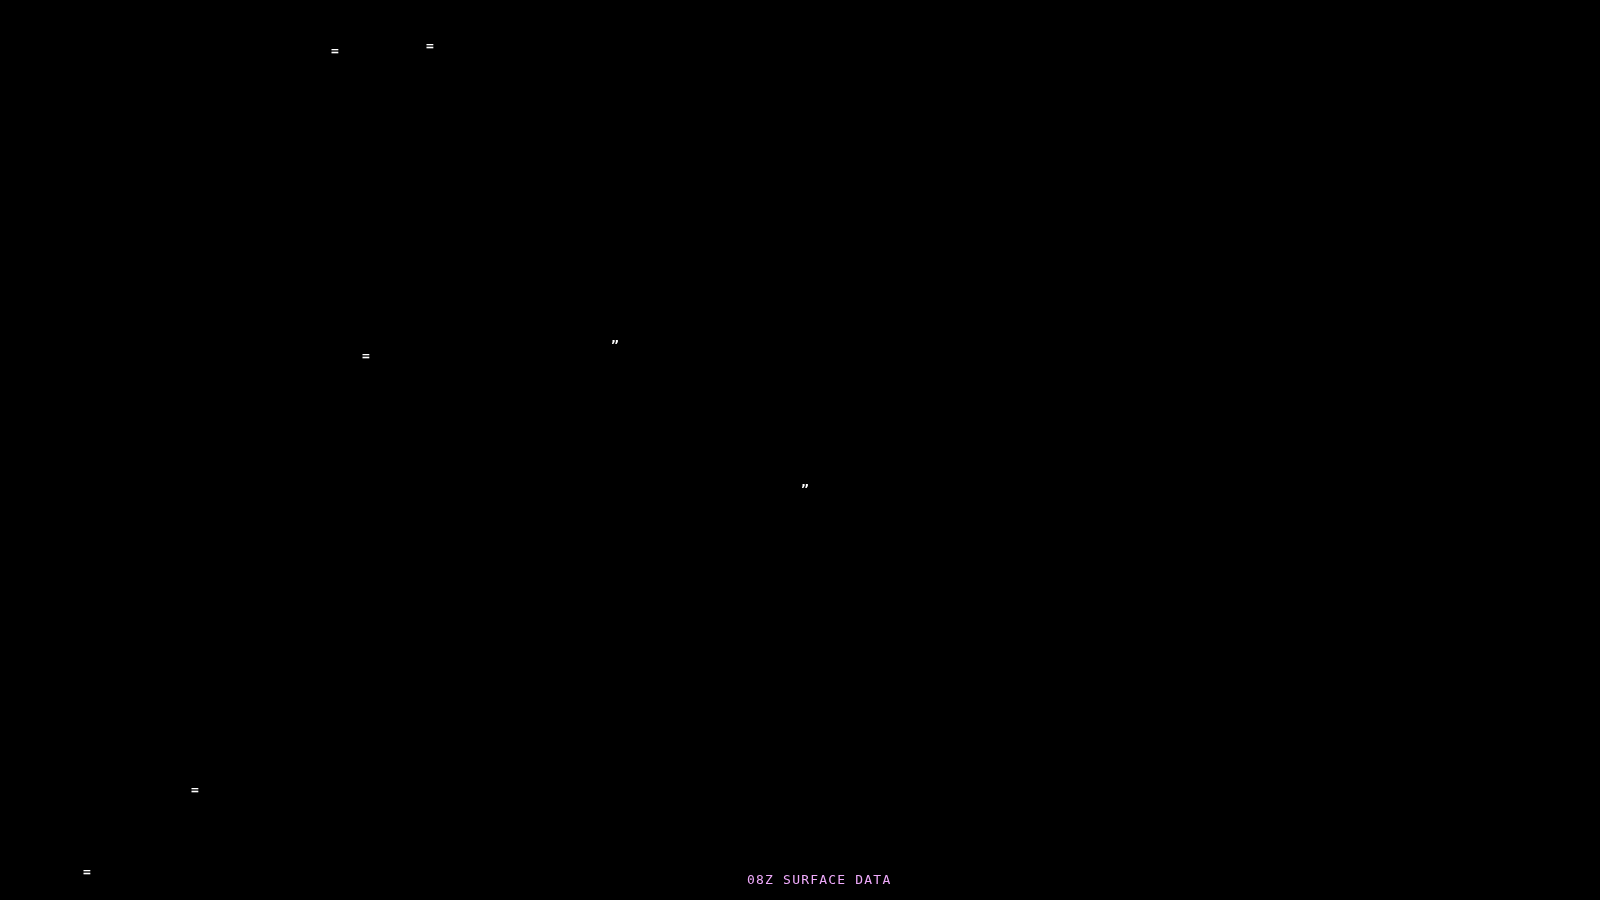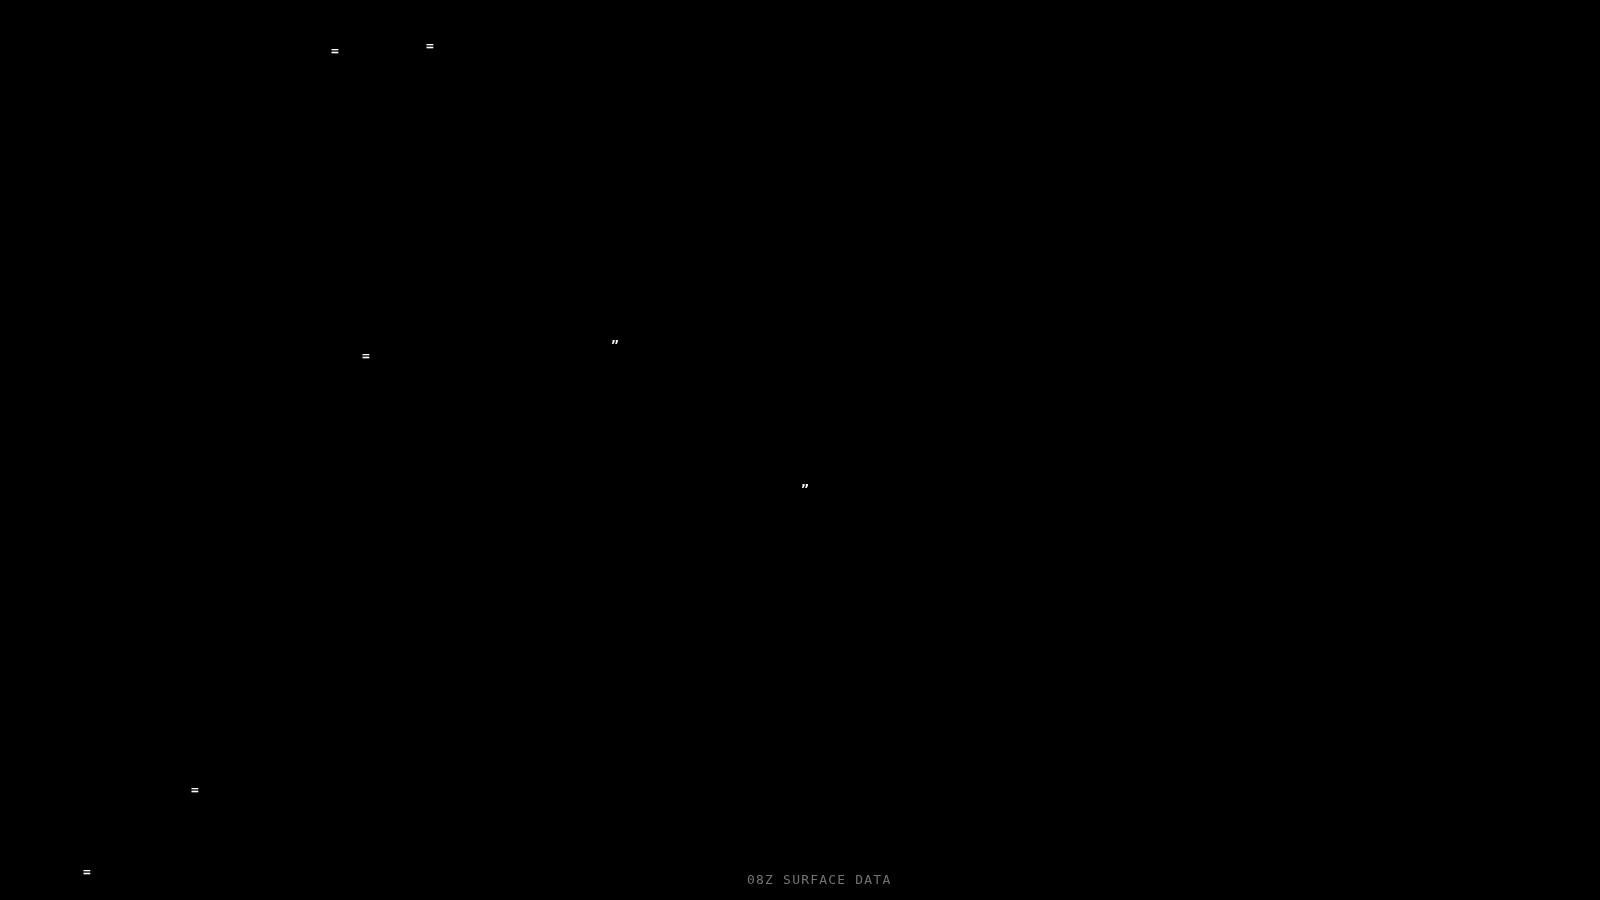--- a/index.html
+++ b/index.html
@@ -34,21 +34,21 @@
   .mark.eq {
     font-size: 13px;
     font-weight: 700;
   }
   .mark.quote {
     font-size: 13px;
     font-weight: 700;
   }
   .caption {
     position: absolute;
-    color: #737373;
+    color: #f0abfc;
     font-family: "DejaVu Sans Mono", monospace;
     font-size: 13px;
     letter-spacing: 1.2px;
     white-space: pre;
   }
 </style>
 </head>
 <body>
 
 <div id="stage">

